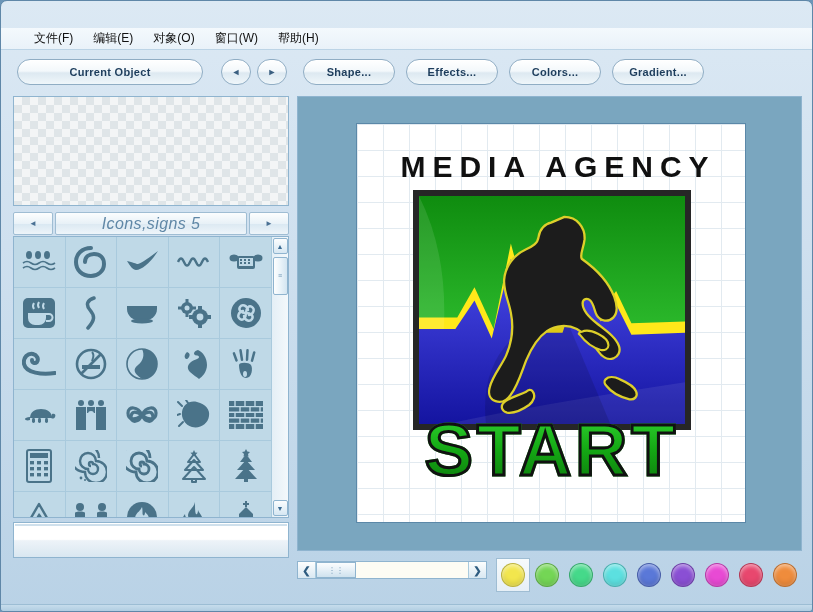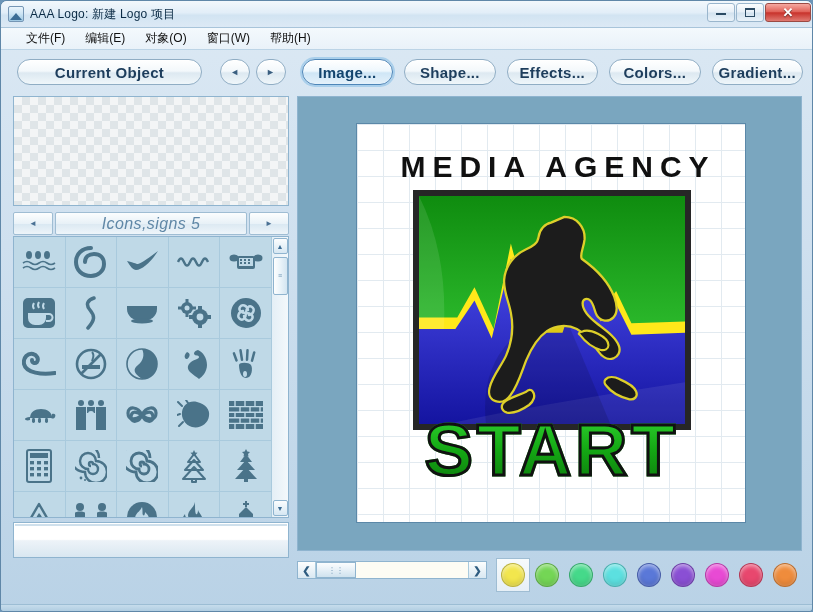--- a/index.html
+++ b/index.html
@@ -62,38 +62,38 @@
     background: linear-gradient(180deg,#f6a9a0 0%,#e0635a 45%,#c8332c 52%,#e07a72 100%);
     color: #fff; font-weight: bold; font-size: 13px;
     text-shadow: 0 1px 1px rgba(0,0,0,.55);
   }
 
   
   .menubar {
     position: absolute; left: 0; top: 27px; width: 813px; height: 22px;
     background: linear-gradient(180deg,#f4f9fd 0%,#e9f2f9 100%);
     border-bottom: 1px solid #bcd4e6;
-    display: flex; align-items: center; padding-left: 16px; gap: 2px;
+    display: flex; align-items: center; padding-left: 24px; gap: 2px;
   }
   .menu-item {
     font-size: 12px; color: #111; padding: 3px 9px; border-radius: 2px;
     white-space: nowrap;
   }
 
   
   .toolbar {
     position: absolute; left: 0; top: 49px; width: 813px; height: 44px;
     display: flex; align-items: center; padding-left: 16px; gap: 0;
   }
   .tb-btn {
     height: 26px; border-radius: 13px;
     border: 1px solid #90adc4;
     background: linear-gradient(180deg,#ffffff 0%,#f3f8fb 46%,#dde9f1 54%,#eff6fa 100%);
     display: flex; align-items: center; justify-content: center;
-    font-size: 15px; font-weight: bold; color: #1d3d5c;
+    font-size: 11px; font-weight: bold; color: #1d3d5c;
     box-shadow: 0 1px 1px rgba(255,255,255,.9) inset;
     white-space: nowrap; letter-spacing: .3px;
   }
   .tb-btn.current { width: 186px; margin-right: 18px; }
   .tb-arrow { width: 30px; height: 26px; border-radius: 13px; margin-right: 6px;
     font-size: 9px; color: #3a5f80; }
   .tb-arrow.second { margin-right: 16px; }
   .tb-btn.sec { width: 92px; margin-right: 11px; }
   .tb-btn.active {
     border: 1px solid #4e86b8;
@@ -280,47 +280,33 @@
     position: absolute; left: 0; bottom: 0; width: 813px; height: 9px;
     background: linear-gradient(180deg,#c6dcec,#a9c8de);
     border-top: 1px solid #9cbdd4;
   }
 </style>
 </head>
 <body>
 
 <div class="window">
 
-  <div class="titlebar">
-    <div class="app-icon"></div>
-    <div class="title-text">AAA Logo: 新建 Logo 项目</div>
-    <div class="wincontrols">
-      <div class="wbtn min">
-          <span class="g"></span>
-        </div>
-      <div class="wbtn max">
-          <span class="g"></span>
-        </div>
-      <div class="wbtn close">✕</div>
-    </div>
-  </div>
 
   <div class="menubar">
     <div class="menu-item">文件(F)</div>
     <div class="menu-item">编辑(E)</div>
     <div class="menu-item">对象(O)</div>
     <div class="menu-item">窗口(W)</div>
     <div class="menu-item">帮助(H)</div>
   </div>
 
   <div class="toolbar">
     <div class="tb-btn current">Current Object</div>
     <div class="tb-btn tb-arrow">◄</div>
     <div class="tb-btn tb-arrow second">►</div>
-    <div class="tb-btn sec active">Image...</div>
     <div class="tb-btn sec">Shape...</div>
     <div class="tb-btn sec">Effects...</div>
     <div class="tb-btn sec">Colors...</div>
     <div class="tb-btn sec">Gradient...</div>
   </div>
 
   <div class="left-panel">
 
     <div class="preview-box"></div>
 

